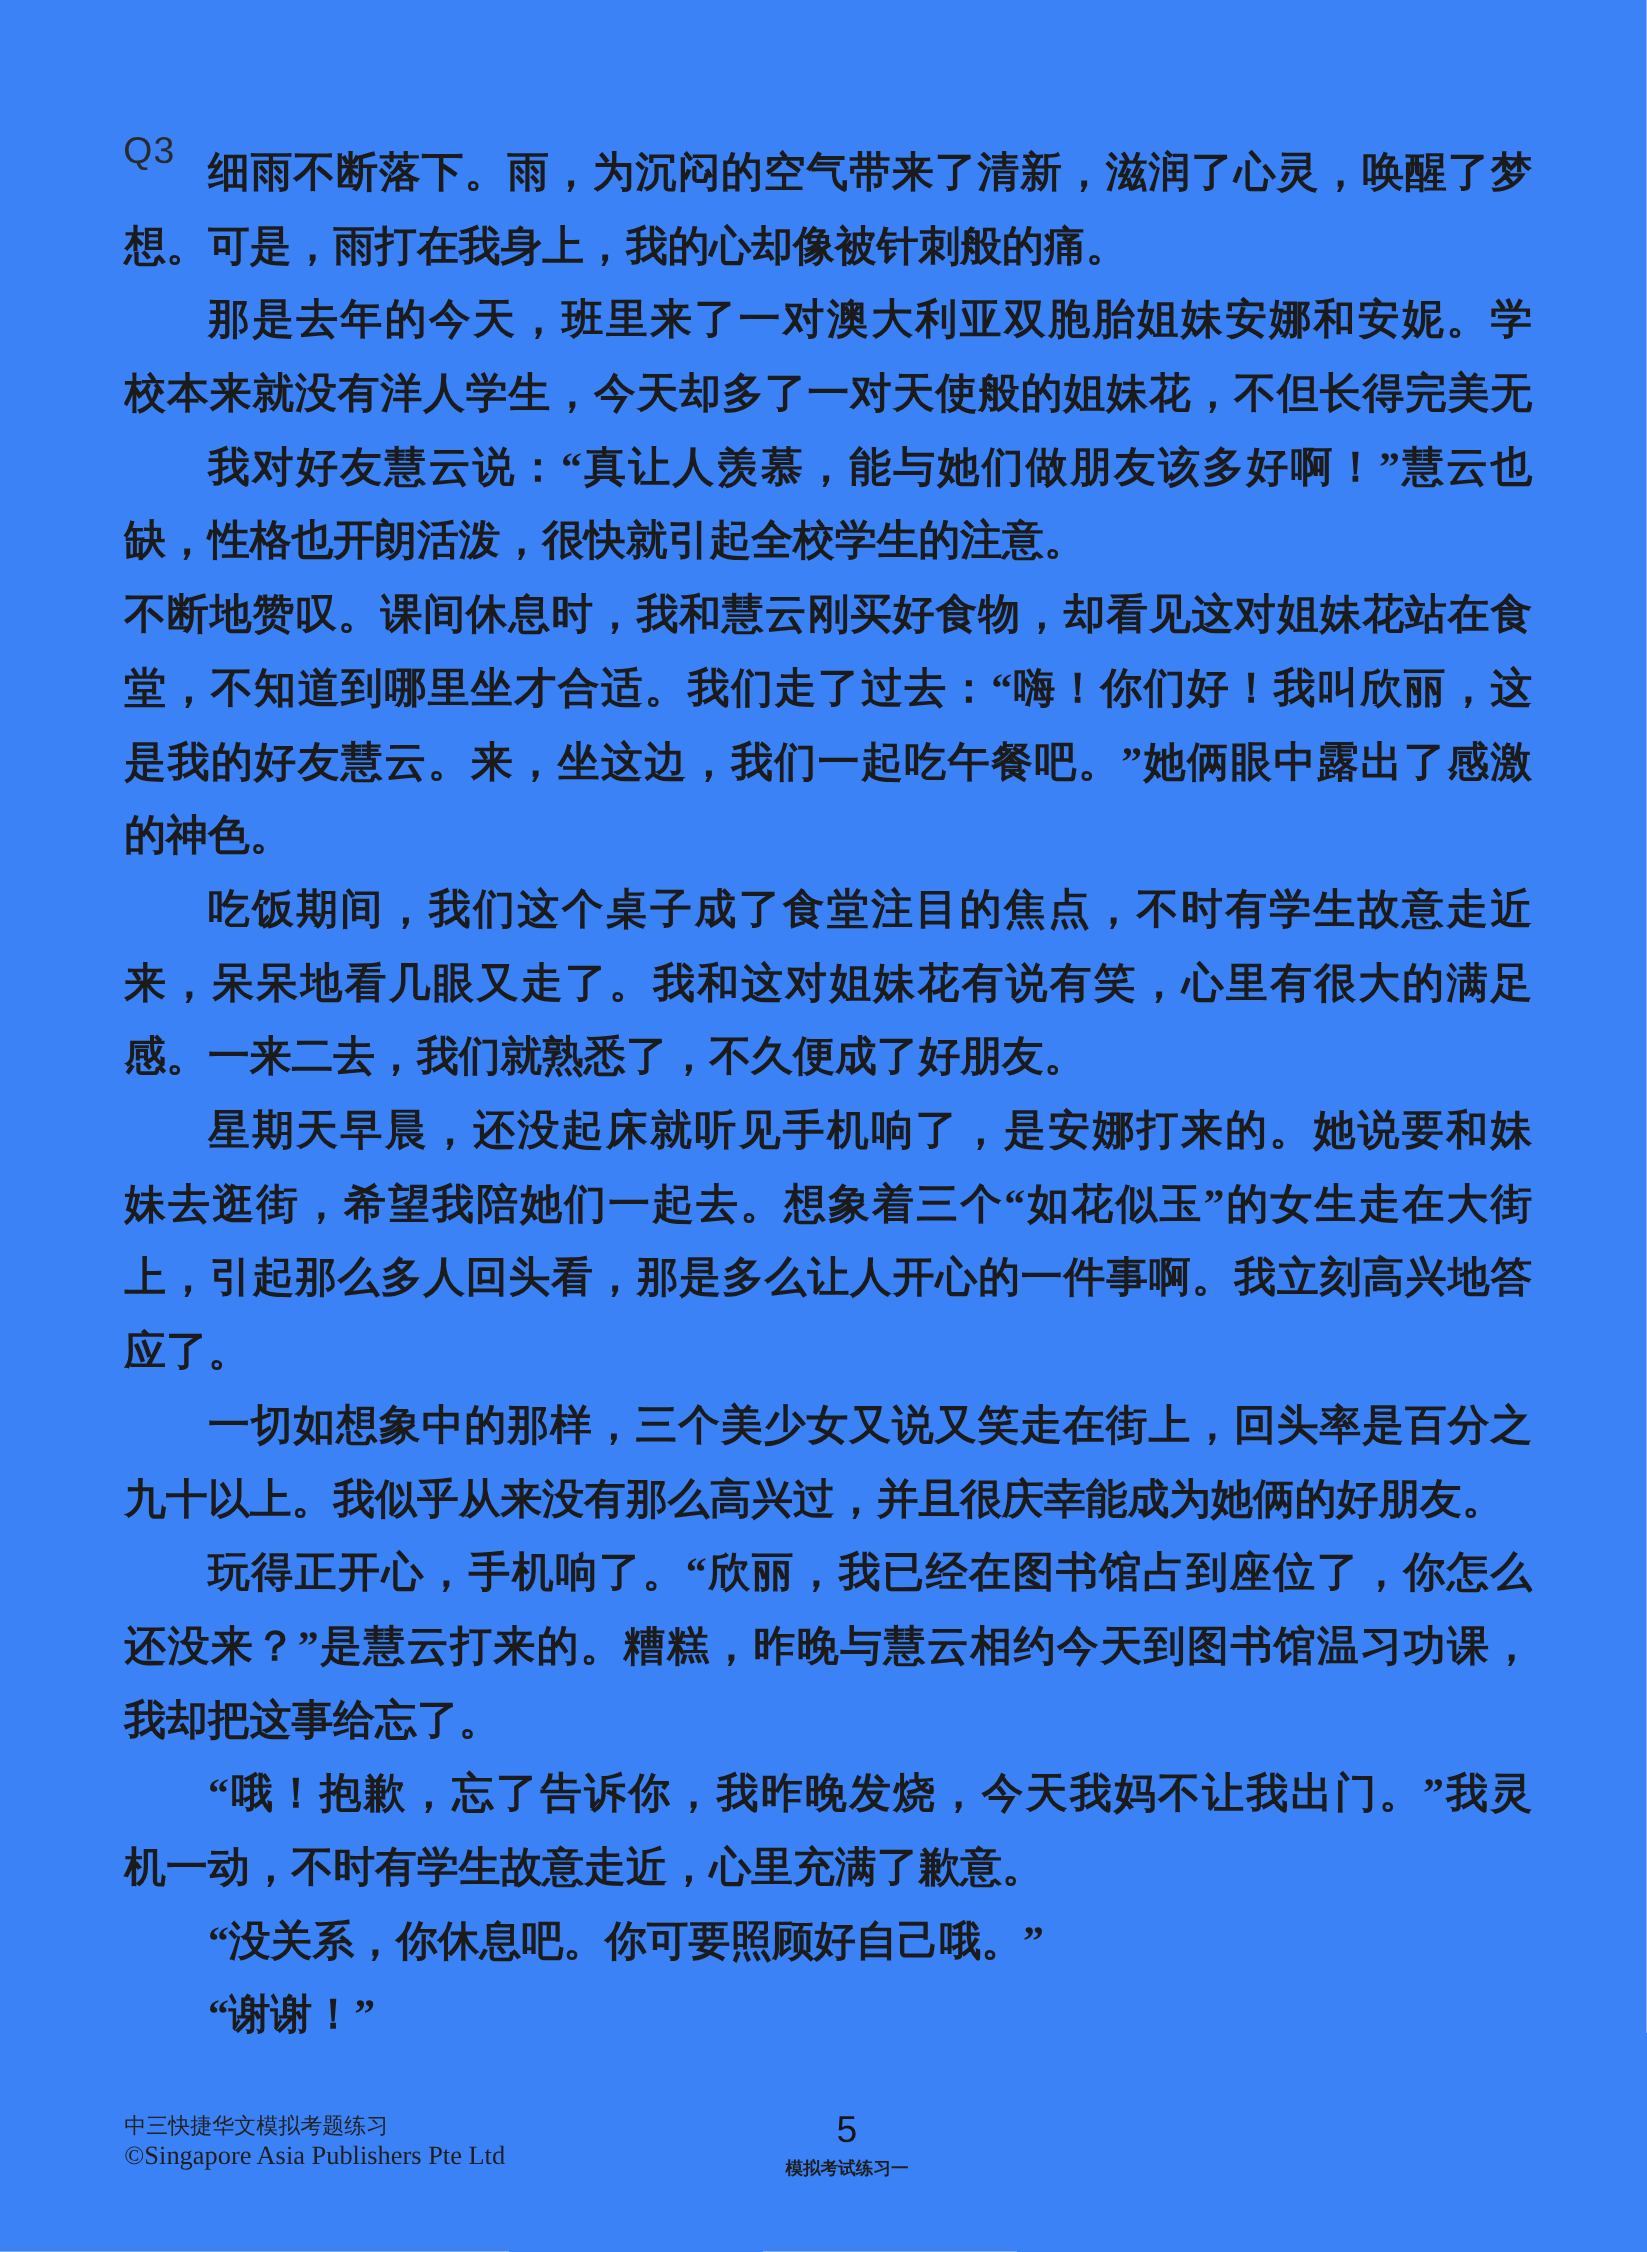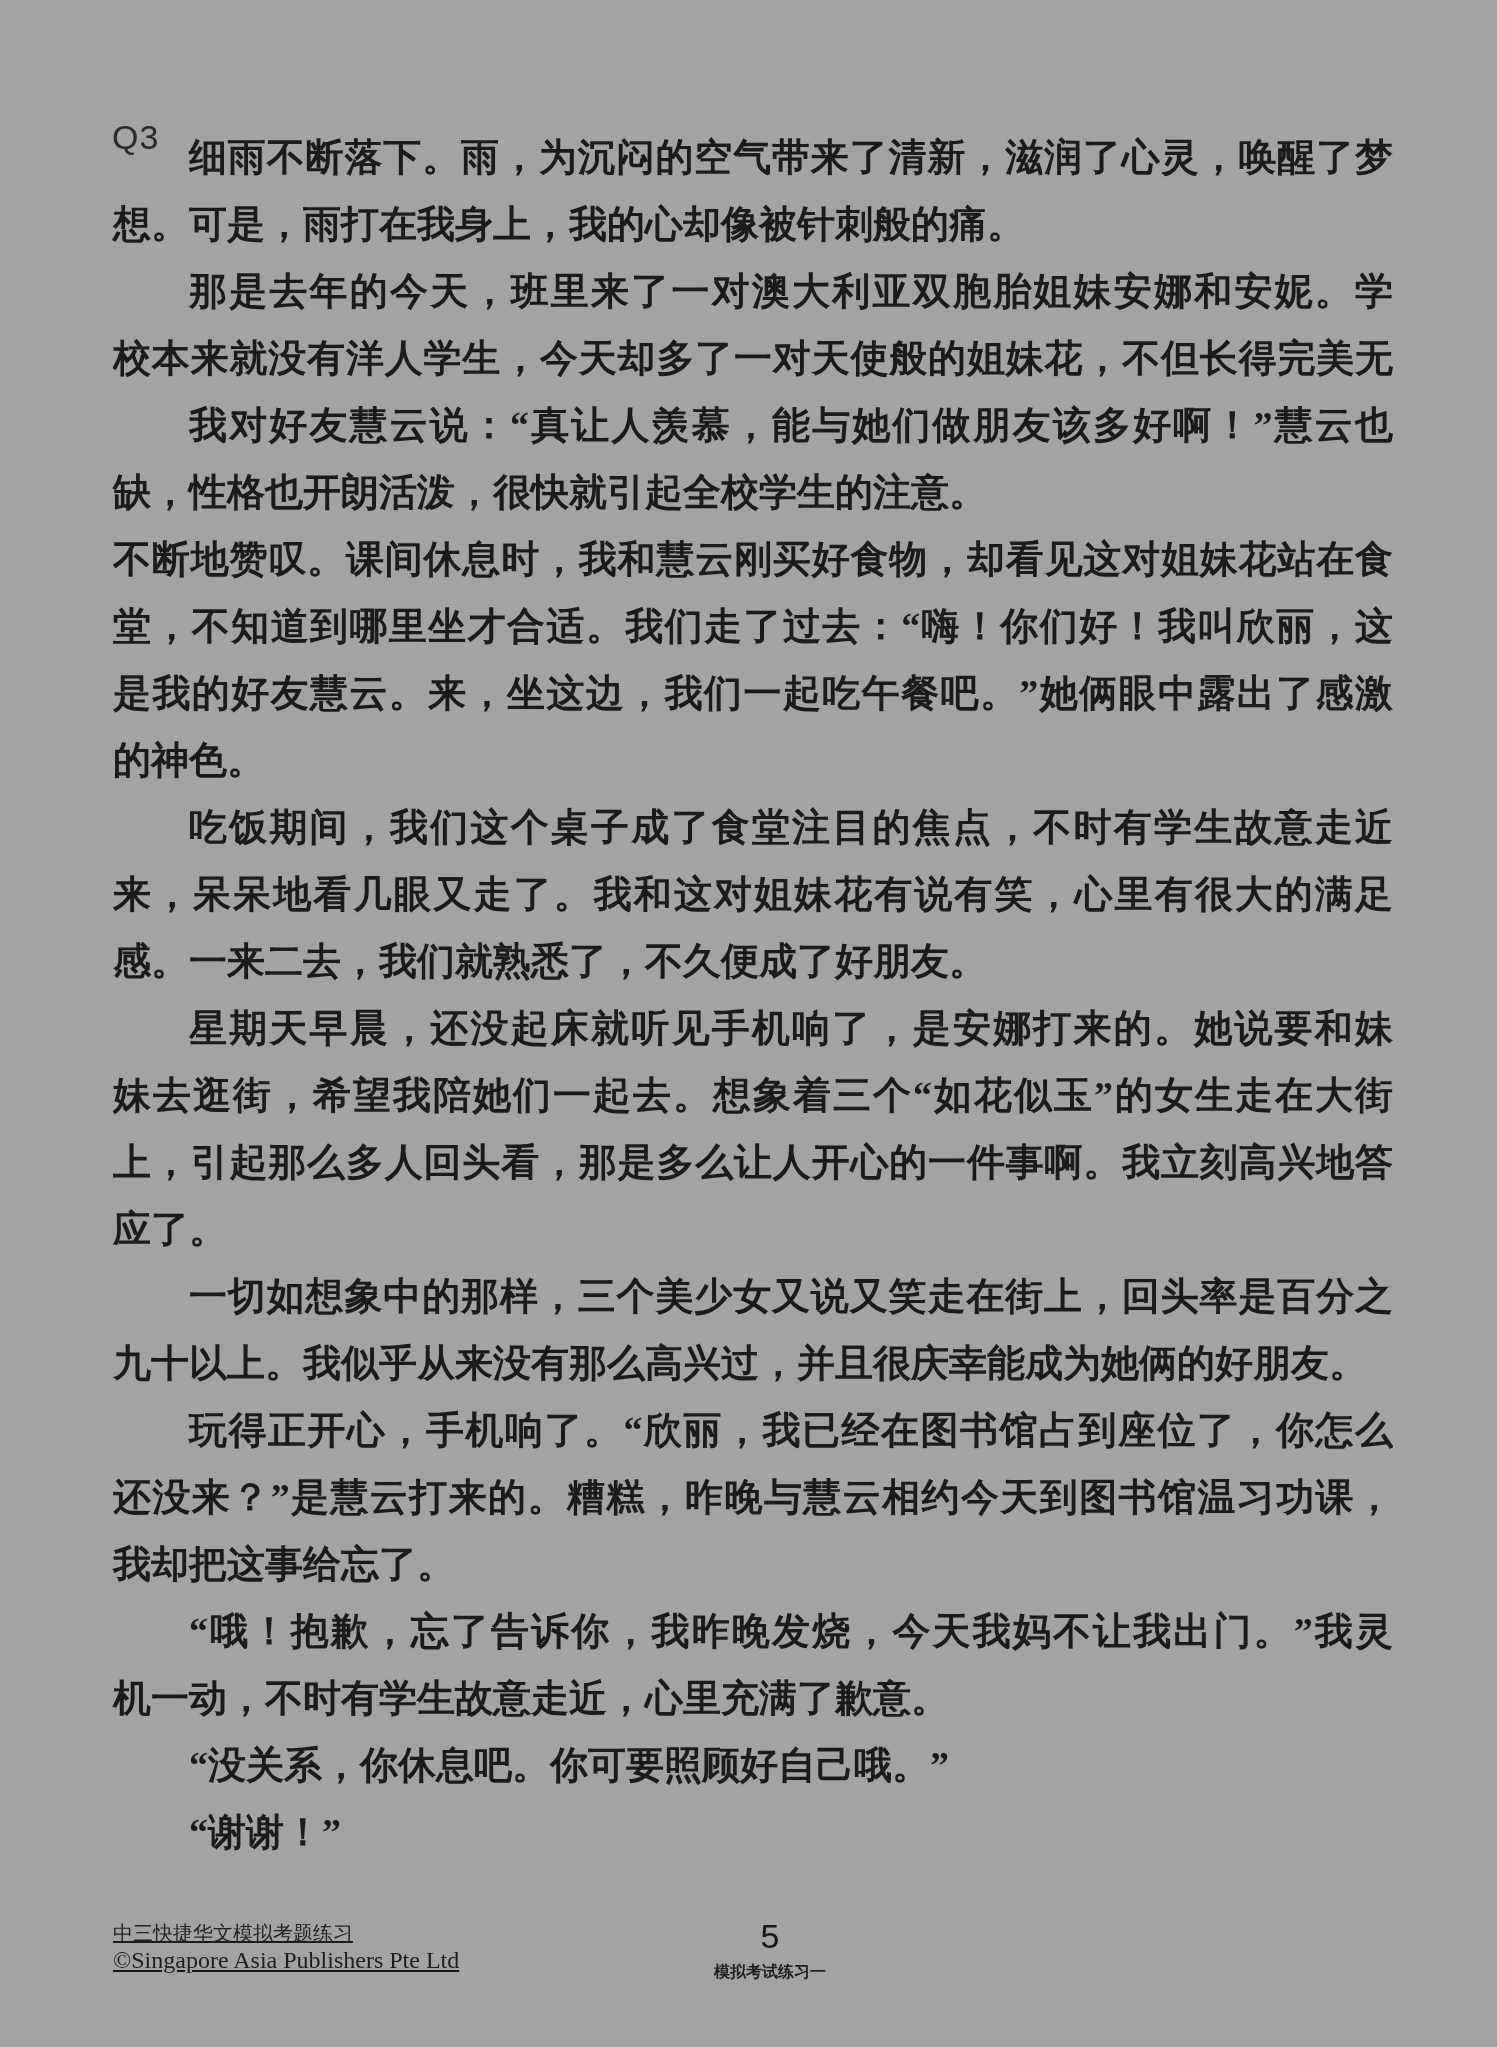--- a/index.html
+++ b/index.html
@@ -1,20 +1,20 @@
 <!DOCTYPE html>
 <html><head>
 <meta charset="utf-8">
 <style>
   html, body { margin: 0; padding: 0; background: #e8e8e8; }
   .page {
     position: relative;
     width: 1497px;
     height: 2047px;
-    background: #a3a3a3;
+    background: #3b82f6;
     font-family: "Liberation Serif", serif;
     color: #1b1b1b;
     overflow: hidden;
   }
   .q-label {
     position: absolute;
     left: 112px;
     top: 118px;
     font-family: "Liberation Sans", sans-serif;
     font-size: 34px;
@@ -41,21 +41,20 @@
     text-align: justify;
     text-align-last: justify;
     height: 67px;
     overflow: hidden;
   }
   .line.indent { text-indent: 2em; }
   .footer-left {
     position: absolute;
     left: 113px;
     top: 1921px;
-    text-decoration: underline;
   }
   .footer-series {
     font-family: "Liberation Sans", sans-serif;
     font-size: 20px;
     color: #222222;
     line-height: 24px;
   }
   .footer-copyright {
     font-family: "Liberation Serif", serif;
     font-size: 24px;

